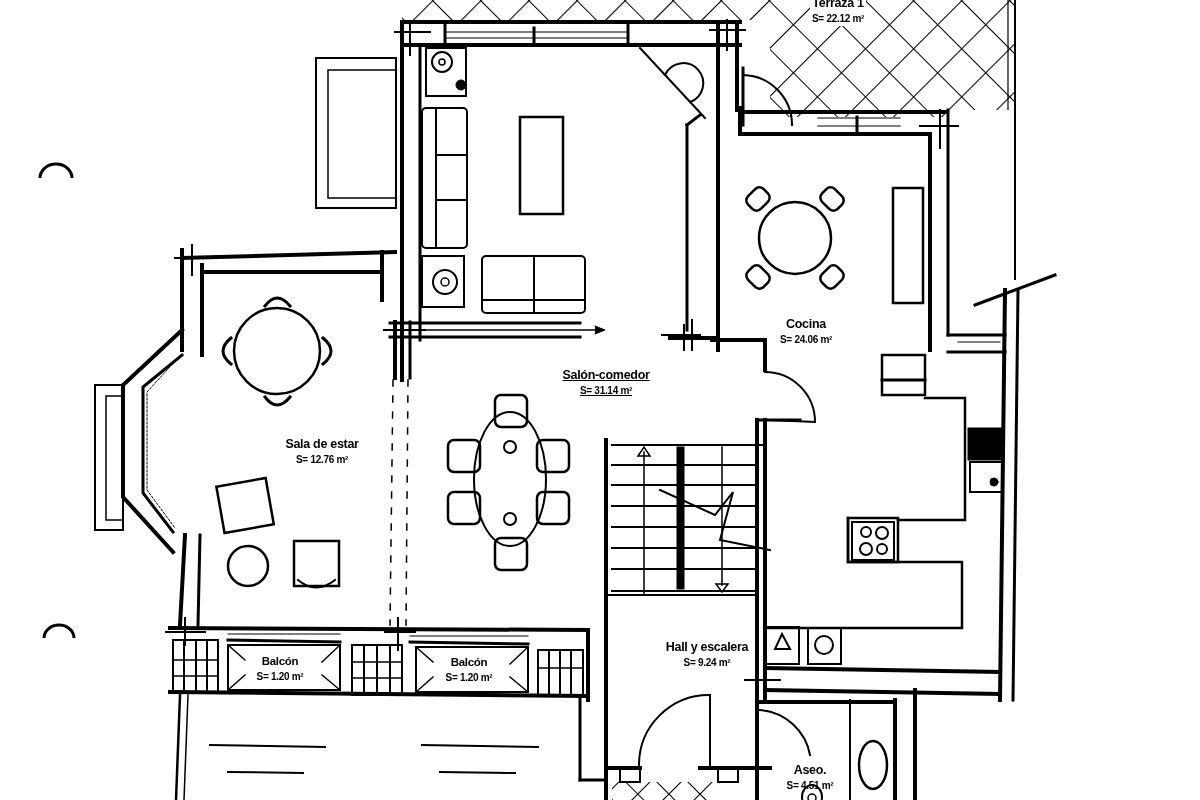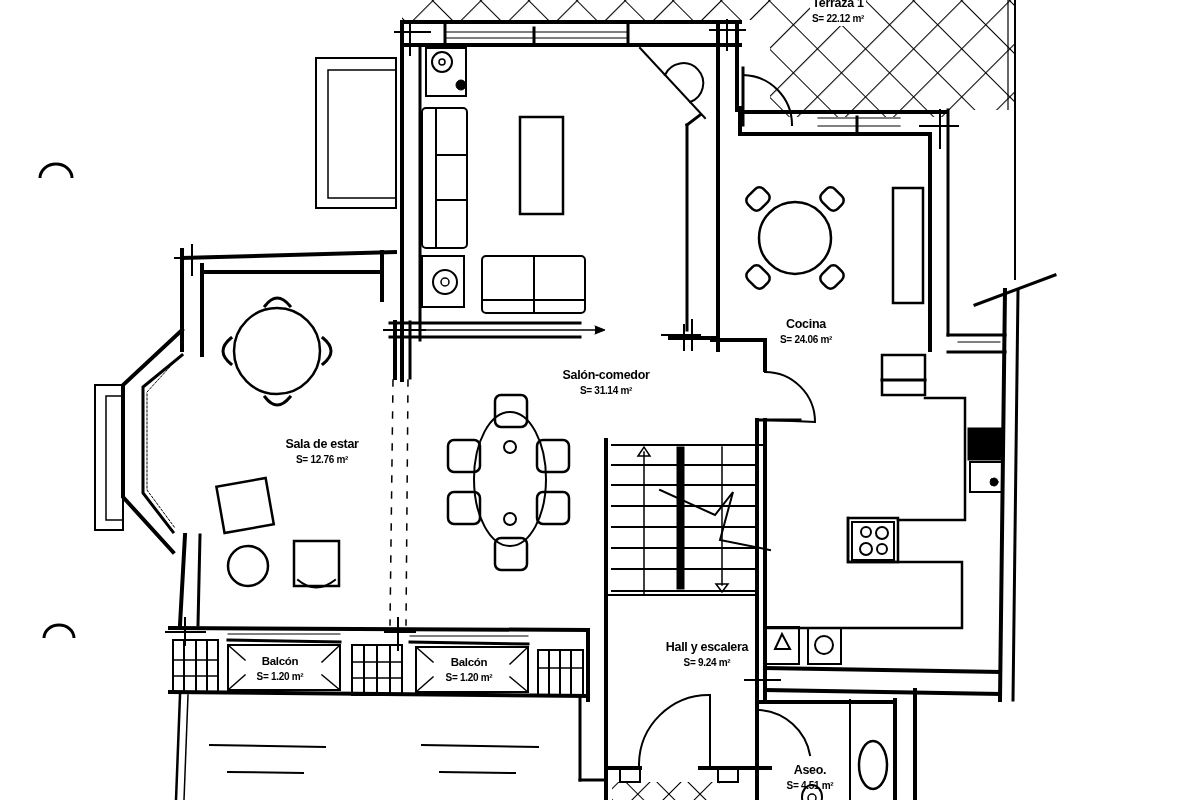--- a/index.html
+++ b/index.html
@@ -353,21 +353,21 @@
   <g>
     <path d="M40,178 A16,14 0 0 1 72,178" fill="none" stroke="#000" stroke-width="3"></path>
     <path d="M44,638 A15,13 0 0 1 74,638" fill="none" stroke="#000" stroke-width="3"></path>
   </g>
 </svg>
 
 <div class="label bg-white" style="left:838px; top:-4px;">
   <span class="name">Terraza 1</span>
   <span class="area">S= 22.12 m²</span>
 </div>
-<div class="label" style="left:606px; top:368px;">
+<div class="label" style="left:606px; top:368px;text-decoration:underline;">
   <span class="name">Salón-comedor</span>
   <span class="area">S= 31.14 m²</span>
 </div>
 <div class="label" style="left:806px; top:317px;">
   <span class="name">Cocina</span>
   <span class="area">S= 24.06 m²</span>
 </div>
 <div class="label" style="left:322px; top:437px;">
   <span class="name">Sala de estar</span>
   <span class="area">S= 12.76 m²</span>

